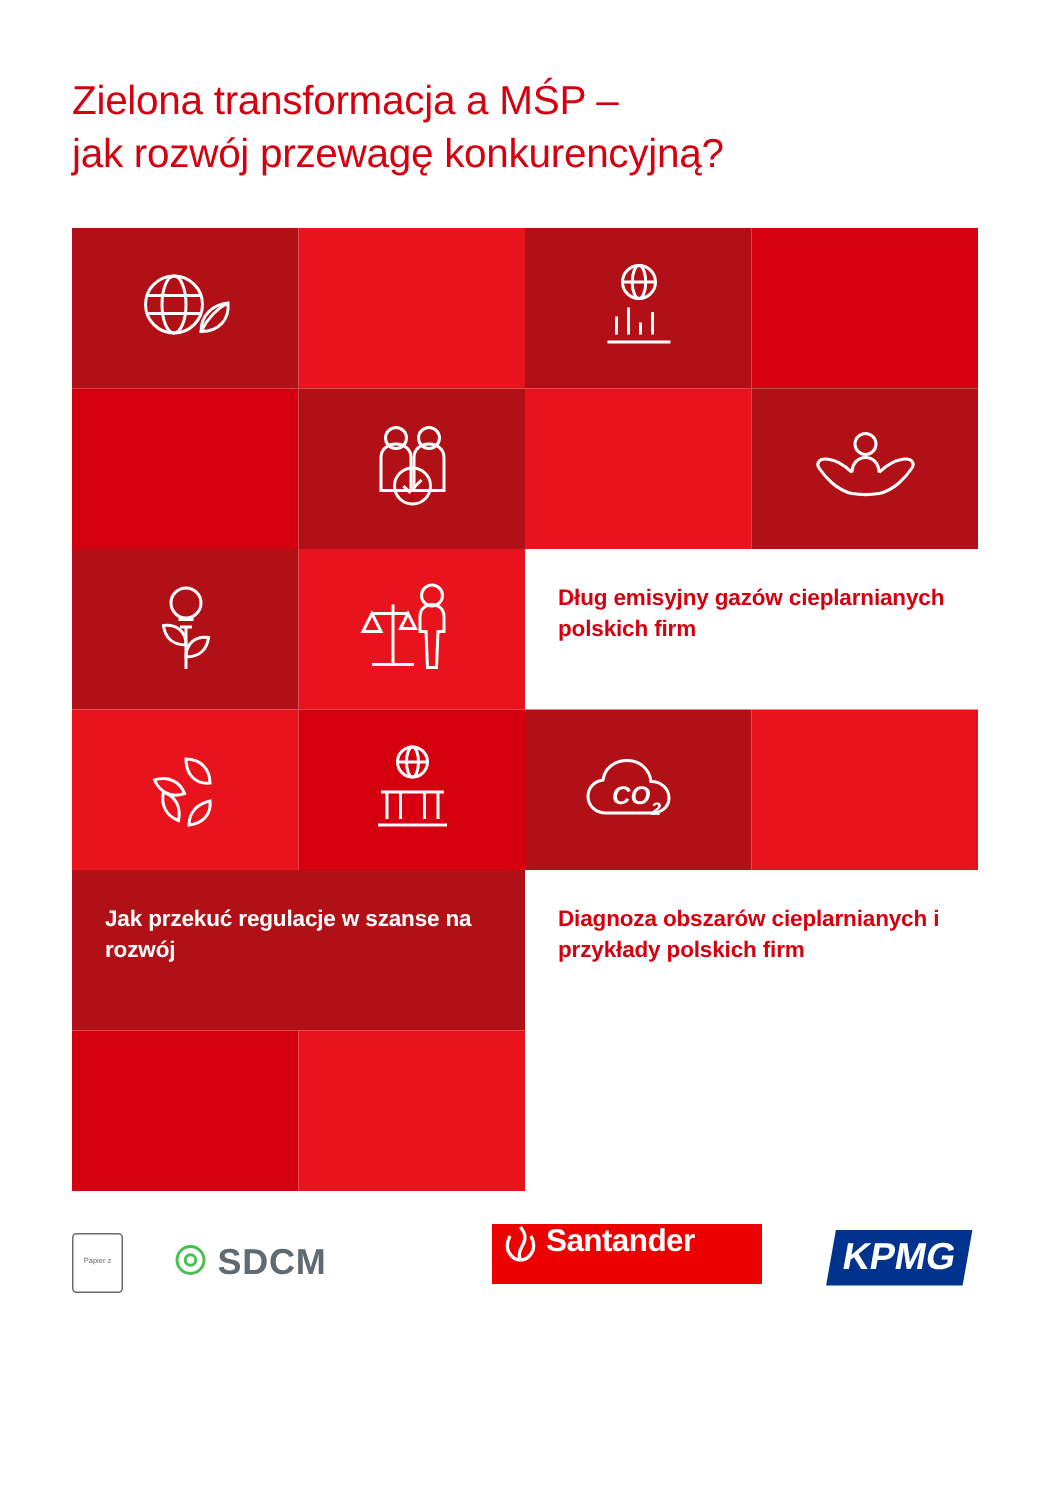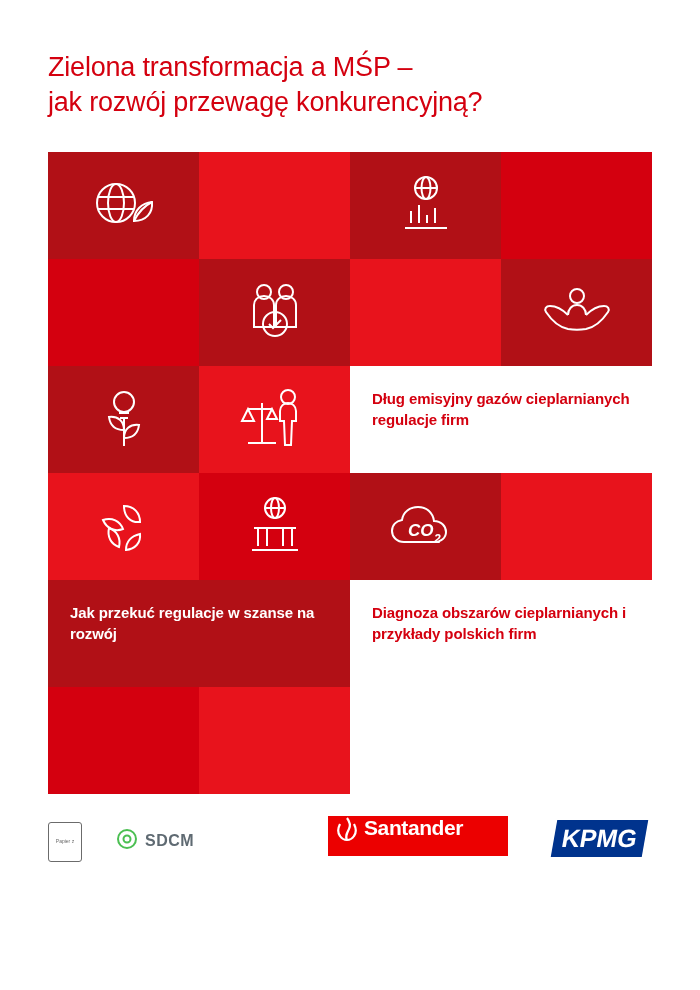--- a/index.html
+++ b/index.html
@@ -93,21 +93,21 @@
     position: absolute;
     display: flex;
     align-items: center;
   }
   .logo-fsc { left: 0px;   top: 10px; }
   .logo-sdcm{ left: 68px;  top: 16px; }
   .logo-san { left: 280px; top: 4px; }
   .logo-kpmg{ left: 506px; top: 8px; }
 
   .sdcm-text {
-    font-size: 16px;
+    font-size: 24px;
     font-weight: bold;
     color: #5f6a72;
     letter-spacing: 0.5px;
     margin-left: 7px;
   }
   .santander-box {
     background: #ec0000;
     width: 180px;
     height: 40px;
     display: flex;
@@ -227,21 +227,21 @@
         <circle cx="48" cy="10" r="7"></circle>
         <path d="M40 24c0-5 4-8 8-8s8 3 8 8v10h-4l-1 24h-6l-1-24h-4z"></path>
         <path d="M22 16v40 M8 56h28"></path>
         <path d="M22 22h-14 M22 22h10"></path>
         <path d="M8 22l-6 12h12z"></path>
         <path d="M32 22l-5 10h10z"></path>
       </svg>
     </span>
   </div>
   <div class="cell c-white panel panel-white span2">
-    <div class="panel-text">Dług emisyjny gazów cieplarnianych regulacje firm</div>
+    <div class="panel-text">Dług emisyjny gazów cieplarnianych polskich firm</div>
   </div>
 
   <div class="cell c-bright icon-cell">
     <span>
       <svg width="66" height="58" viewBox="0 0 66 58" fill="none" stroke="#ffffff" stroke-width="2">
         <path d="M33 8c10 0 16 7 16 16-9 1-16-5-16-16z"></path>
         <path d="M12 22c4 9 12 12 20 9-3-8-11-12-20-9z"></path>
         <path d="M49 36c-9 2-14 8-14 16 9-1 15-7 14-16z"></path>
         <path d="M18 30c-2 9 2 16 10 19 2-9-2-16-10-19z"></path>
       </svg>

